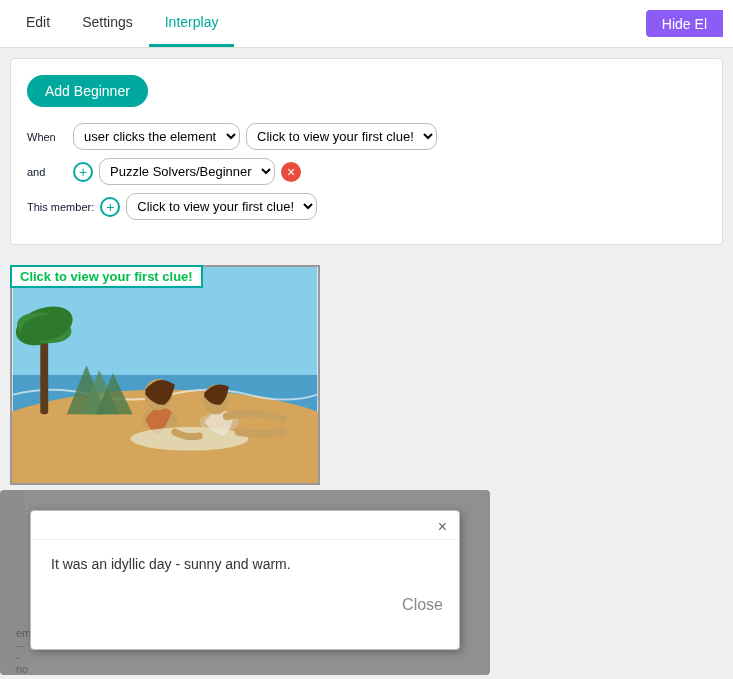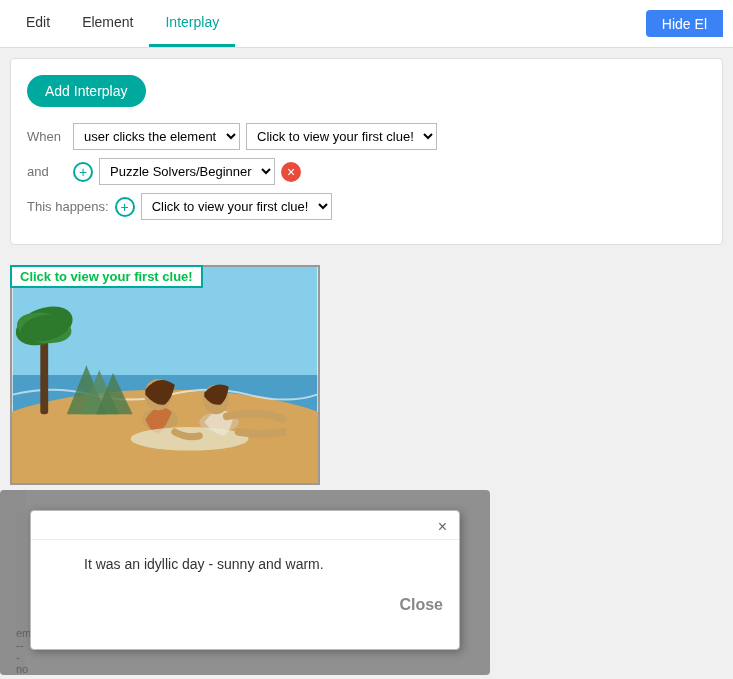--- a/index.html
+++ b/index.html
@@ -34,21 +34,21 @@
     }
     .nav-tab.active {
       border-bottom: 3px solid #00a99d;
       color: #00a99d;
       font-weight: 400;
     }
     .hide-el-btn {
       margin-left: auto;
       display: flex;
       align-items: center;
-      background: #3b82f6;
+      background: #8b5cf6;
       color: #fff;
       border: none;
       padding: 0 16px;
       cursor: pointer;
       font-size: 14px;
       border-radius: 4px 0 0 4px;
       height: 27px;
       align-self: center;
     }
 
@@ -74,27 +74,27 @@
 
     
     .condition-row {
       display: flex;
       align-items: center;
       margin-bottom: 8px;
       flex-wrap: wrap;
       gap: 6px;
     }
     .condition-label {
-      color: #737373;
-      font-size: 13px;
+      color: #0f172a;
+      font-size: 11px;
       min-width: 40px;
     }
     .cond-select {
       border: 1px solid #bbb;
-      border-radius: 0;
+      border-radius: 10px;
       padding: 4px 6px;
       font-size: 13px;
       background: #fff;
       cursor: pointer;
       appearance: auto;
     }
     .plus-btn {
       display: inline-flex;
       align-items: center;
       justify-content: center;
@@ -178,34 +178,33 @@
       border: none;
       font-size: 16px;
       cursor: pointer;
       color: #666;
       line-height: 1;
     }
     .modal-body {
       padding: 16px 20px;
       font-size: 14px;
       color: #333;
-      margin-left: 33px;
     }
     .modal-footer {
       display: flex;
       justify-content: flex-end;
       padding: 8px 16px;
     }
     .modal-close-btn {
       background: none;
       border: none;
       font-size: 16px;
       color: #888;
       cursor: pointer;
-      font-weight: 700;
+      font-weight: 400;
     }
 
     
     .bg-left {
       position: absolute;
       left: 0;
       top: 490px;
       width: 25px;
       height: 185px;
       background: #e8e8e8;
@@ -227,28 +226,28 @@
     }
   </style>
 </head>
 <body>
 
 
 
 
 <div class="top-nav">
   <div class="nav-tab">Edit</div>
-  <div class="nav-tab">Element</div>
+  <div class="nav-tab">Settings</div>
   <div class="nav-tab active">Interplay</div>
   <button class="hide-el-btn">Hide El</button>
 </div>
 
 
 <div class="interplay-panel">
-  <button class="add-interplay-btn">Add Interplay</button>
+  <button class="add-interplay-btn">Add Beginner</button>
 
   
   <div class="condition-row">
     <span class="condition-label">When</span>
     <select class="cond-select">
       <option>user clicks the element</option>
     </select>
     <select class="cond-select">
       <option>Click to view your first clue!</option>
     </select>
@@ -259,21 +258,21 @@
     <span class="condition-label">and</span>
     <span class="plus-btn">+</span>
     <select class="cond-select">
       <option>Puzzle Solvers/Beginner</option>
     </select>
     <span class="remove-btn">×</span>
   </div>
 
   
   <div class="condition-row">
-    <span class="condition-label">This happens:</span>
+    <span class="condition-label">This member:</span>
     <span class="plus-btn">+</span>
     <select class="cond-select">
       <option>Click to view your first clue!</option>
     </select>
   </div>
 </div>
 
 
 <div class="element-preview">
   <div class="element-label">Click to view your first clue!</div>

